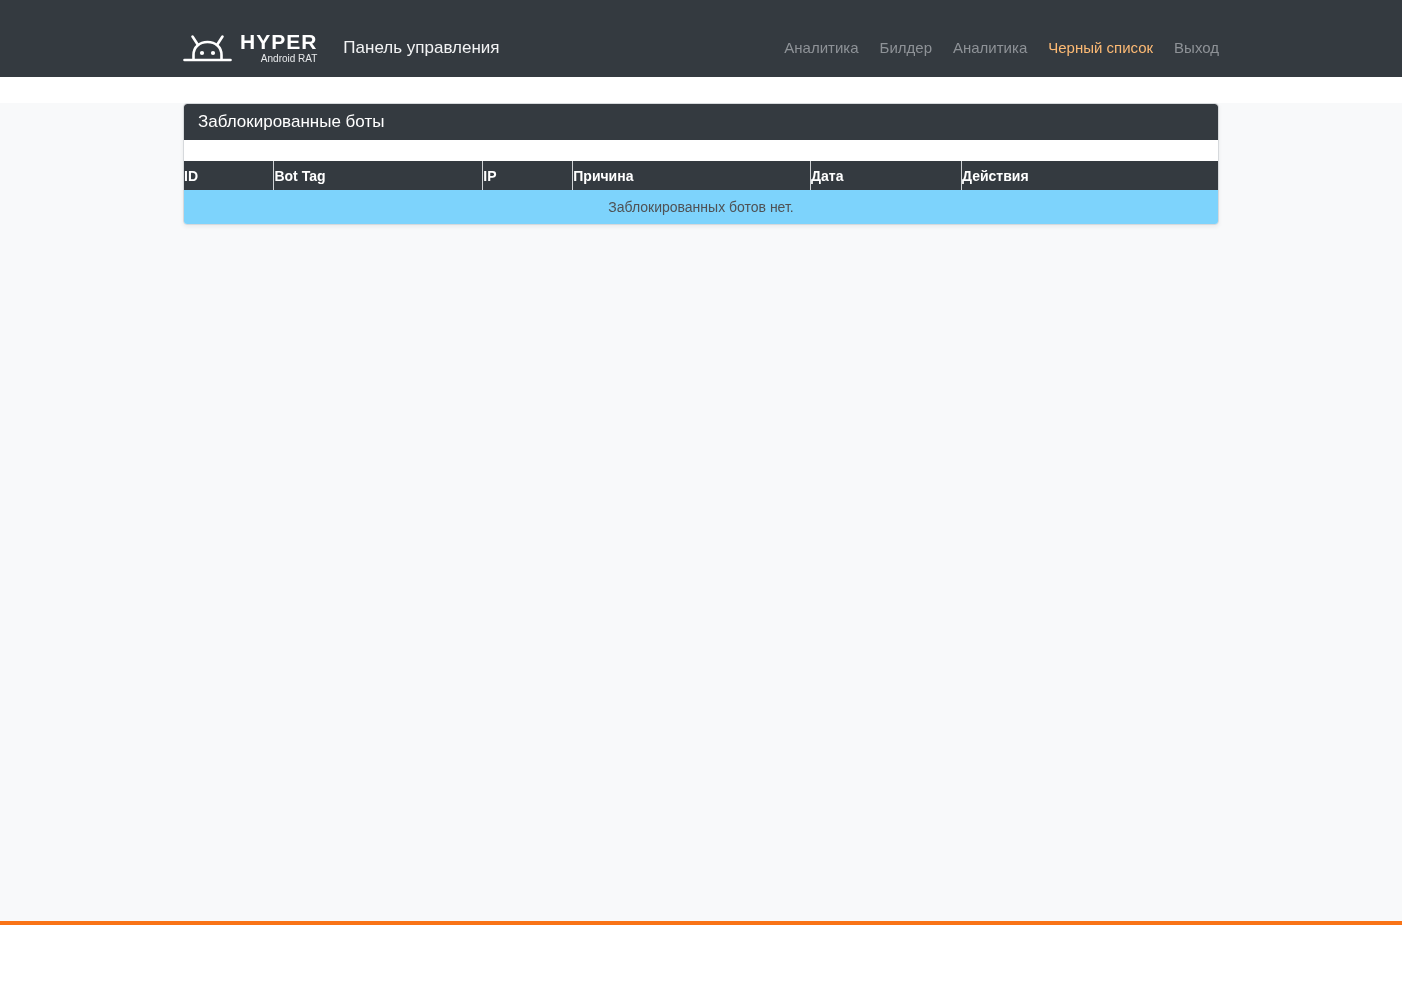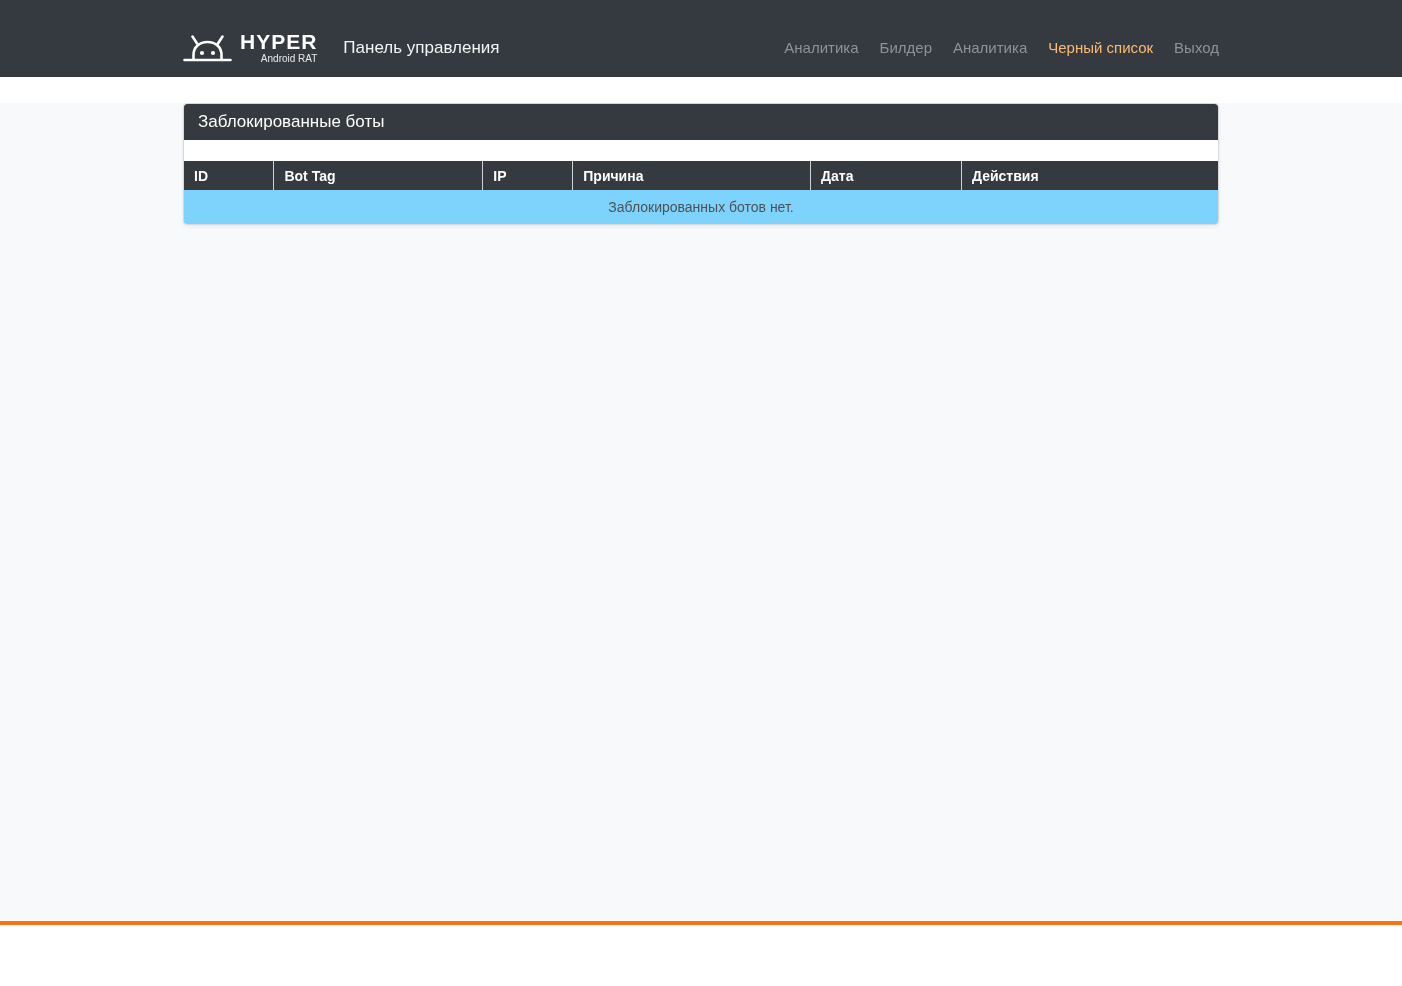--- a/index.html
+++ b/index.html
@@ -93,21 +93,21 @@
     width: 100%;
     border-collapse: collapse;
     table-layout: fixed;
   }
   .bots-table thead th {
     background: #343a40;
     color: #ffffff;
     font-size: 14px;
     font-weight: bold;
     text-align: left;
-    padding: 6px 10px;
+    padding: 6px 0;
     height: 29px;
   }
   .bots-table thead th + th { border-left: 1px solid #cfd2d5; }
   .col-id { width: 8.7%; }
   .col-bottag { width: 20.2%; }
   .col-ip { width: 8.7%; }
   .col-reason { width: 23.0%; margin-top: 21px; }
   .col-date { width: 14.6%; }
   .col-actions { width: 24.8%; }
   .bots-table tbody td.empty-cell {

